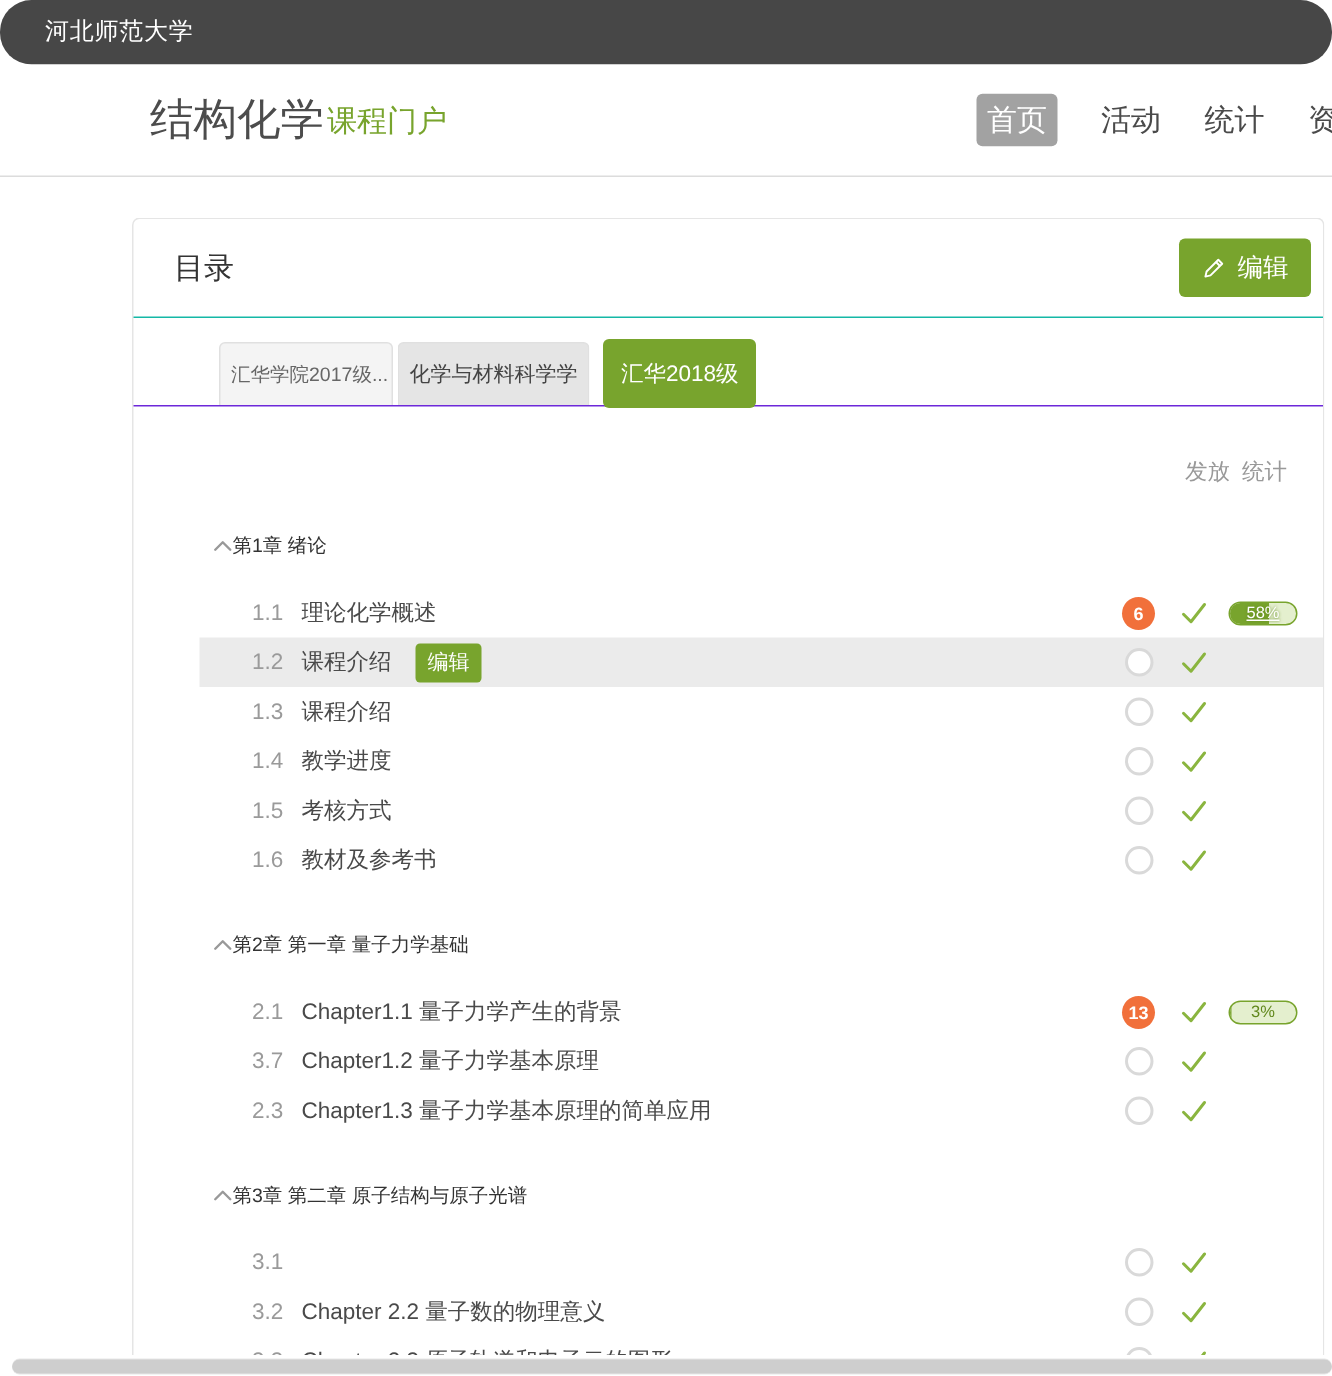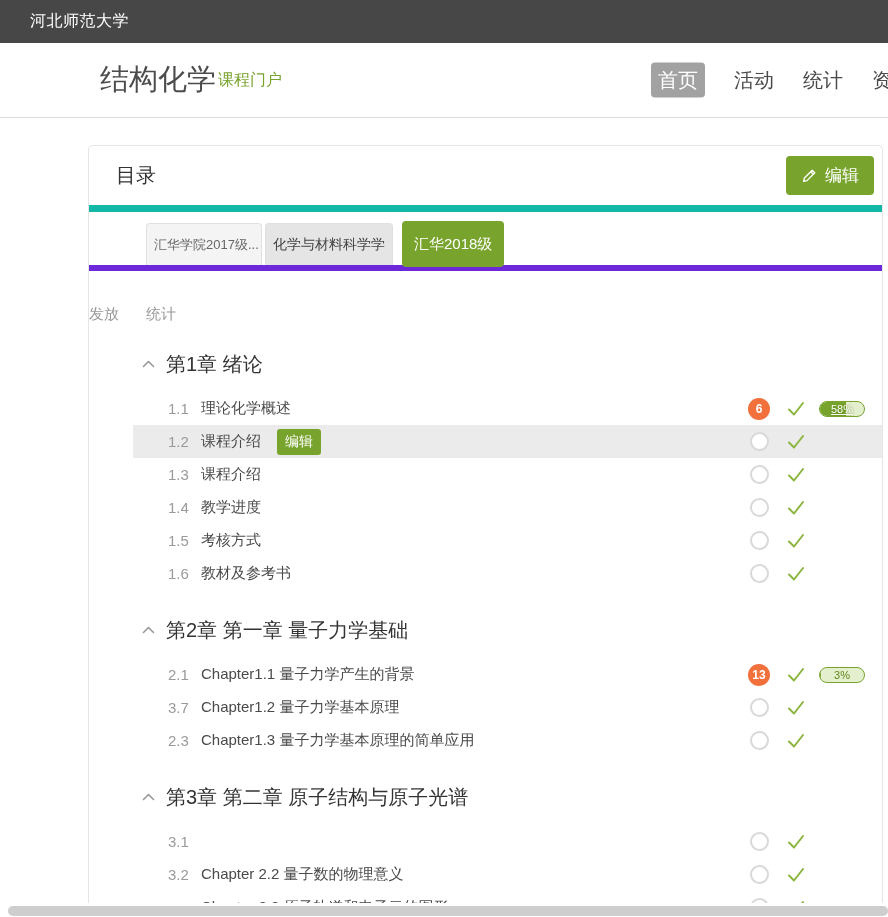--- a/index.html
+++ b/index.html
@@ -1,60 +1,60 @@
 <!DOCTYPE html>
 <html style="--accent: #78a42d; --check_green: #8ab53f; --badge_orange: #f1703b; --nav_active_bg: #a2a2a2; --topbar_bg: #474747;"><head>
 <meta charset="utf-8">
 <style>
   * { margin:0; padding:0; box-sizing:border-box; }
   html,body { width:888px; height:917px; overflow:hidden; background:#fff;
     font-family:"Liberation Sans","DejaVu Sans",sans-serif; }
 
   
-  .topbar { height:43px; background:var(--topbar_bg,#474747); display:flex; align-items:center; padding-left:30px; }
+  .topbar { height:43px; background:var(--topbar_bg,#474747); display:flex; align-items:center; padding-left:30px;border-radius:21px; }
   .topbar-title { color:#fff; font-size:16px; letter-spacing:.5px; }
 
   
   .pageheader { position:relative; height:75px; background:#fff; border-bottom:1px solid #dcdcdc; }
   .course-title-wrap { position:absolute; left:100px; top:50%; transform:translateY(-50%); display:flex; align-items:center; }
   .course-title { font-size:29px; color:#4c4c4c; }
-  .course-subtitle { font-size:16px; color:var(--accent,#78a42d); margin-left:2px; }
+  .course-subtitle { font-size:20px; color:var(--accent,#78a42d); margin-left:2px; }
   .nav { position:absolute; top:50%; transform:translateY(-50%); left:651px; display:flex; align-items:center; gap:29px;
          font-size:20px; color:#4a4a4a; white-space:nowrap; }
   .nav-item { cursor:pointer; }
   .nav-item.active { background:var(--nav_active_bg,#a2a2a2); color:#fff; padding:4px 7px; border-radius:4px; }
 
   
   .card { margin:27px 0 0 88px; width:795px; height:830px; background:#fff;
           border:1px solid #e5e5e5; border-radius:5px 5px 0 0; border-bottom:none; }
   .card-header { height:66px; display:flex; align-items:center; justify-content:space-between;
-                 padding:0 8px 0 27px; border-bottom:7px solid #14b8a6; }
+                 padding:0 8px 0 27px; border-bottom:1px solid #14b8a6; }
   .card-title { font-size:20px; color:#333; }
   .edit-btn { display:flex; align-items:center; gap:8px; background:var(--accent,#78a42d); color:#fff;
               border:none; border-radius:4px; height:39px; padding:0 15px; font-size:17px; cursor:pointer;
               font-family:inherit; }
 
   
-  .tabbar { display:flex; align-items:flex-end; padding-left:57px; border-bottom:6px solid #6d28d9; height:59px; }
+  .tabbar { display:flex; align-items:flex-end; padding-left:57px; border-bottom:1px solid #6d28d9; height:59px; }
   .tab { display:flex; align-items:center; border-radius:4px 4px 0 0; cursor:pointer; white-space:nowrap; }
   .tab--muted { background:#f4f4f4; border:1px solid #e0e0e0; border-bottom:none; color:#666;
                 font-size:13px; height:42px; padding:0 7px; margin-right:3px; max-width:116px; overflow:hidden; }
   .tab--plain { background:#e5e5e5; border:1px solid #e0e0e0; border-bottom:none; color:#444;
                 font-size:14px; height:42px; padding:0 7px; margin-right:9px; }
   .tab--active { background:var(--accent,#78a42d); color:#fff; font-size:15px; height:46px; padding:0 12px;
                  margin-bottom:-2px; border-radius:4px; }
 
   
-  .colheads { display:flex; justify-content:flex-start; gap:27px; padding:34px 24px 0 0;
+  .colheads { display:flex; justify-content:flex-end; gap:8px; padding:34px 24px 0 0;
               color:#999; font-size:15px; }
   .colhead { cursor:pointer; }
 
   .chapter { margin-top:28px; }
-  .chapter-head { display:flex; align-items:center; gap:11px; margin-left:52px; line-height:24px;
-                  font-size:20px; color:#333; margin-bottom:16px; }
+  .chapter-head { display:flex; align-items:center; margin-left:52px; line-height:24px;
+                  font-size:13px; color:#333; margin-bottom:16px; }
   .chev-btn { background:none; border:none; cursor:pointer; width:14px; height:14px; display:flex;
               align-items:center; justify-content:center; padding:0; }
 
   .rows { margin-left:44px; }
   .srow { display:flex; align-items:center; height:33px; padding:0 17px 0 35px; font-size:15px; cursor:pointer; }
   .srow.hovered { background:#ebebeb; }
   .s-no { width:33px; color:#9a9a9a; flex:none; }
   .s-title { color:#4a4a4a; }
   .mini-edit { margin-left:16px; background:var(--accent,#78a42d); color:#fff; border:none; border-radius:3px;
                font-size:14px; padding:4px 8px; cursor:pointer; font-family:inherit; }

